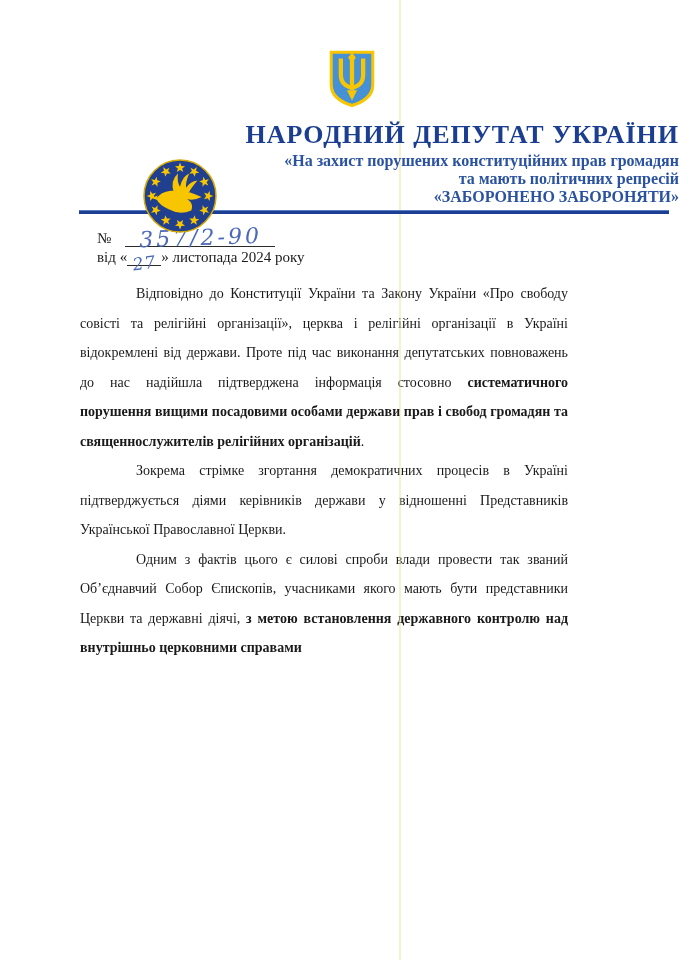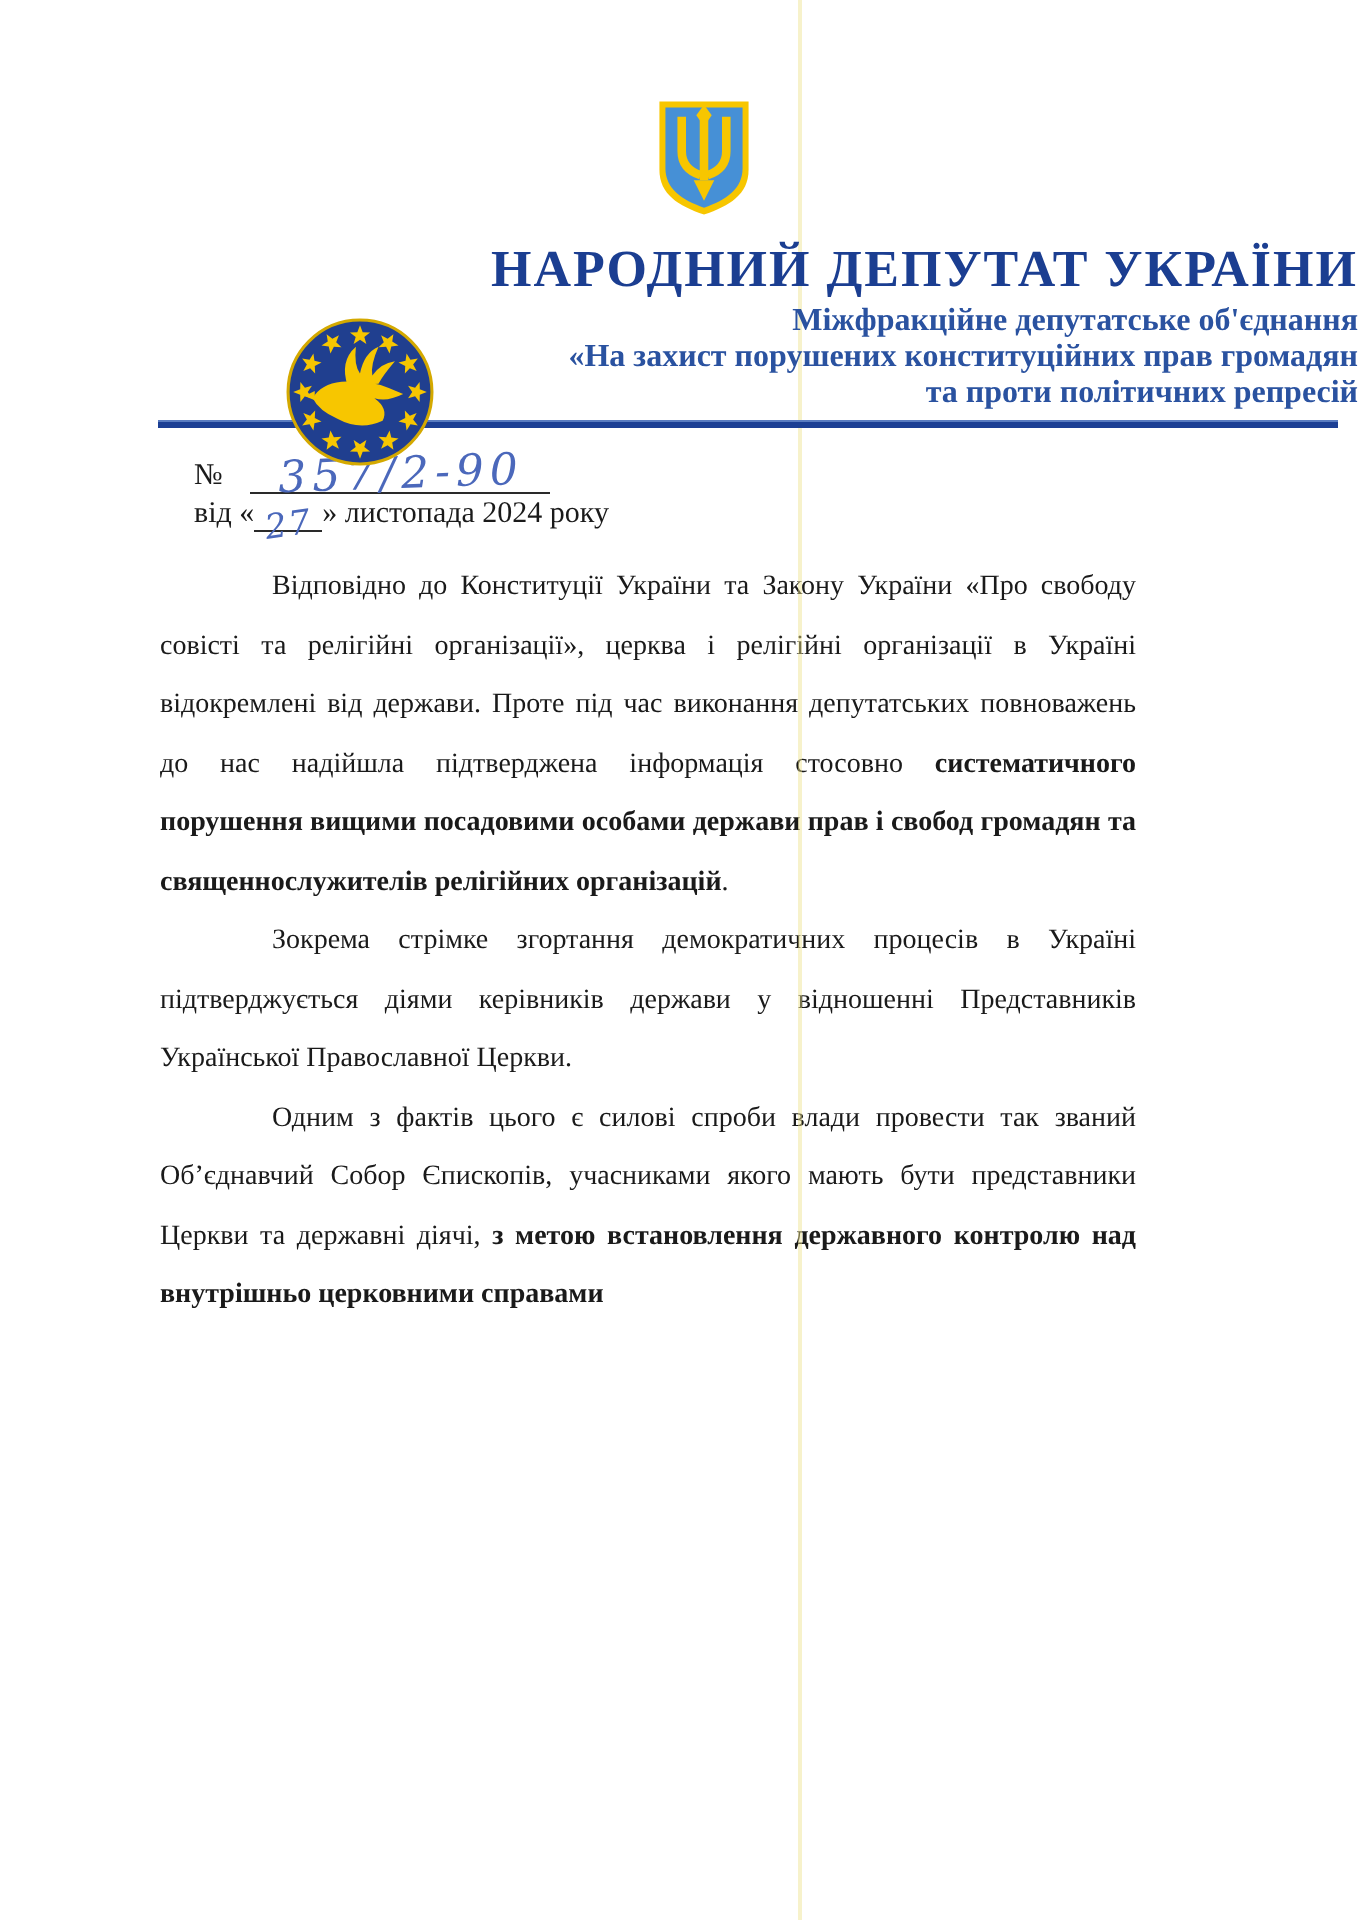--- a/index.html
+++ b/index.html
@@ -90,23 +90,23 @@
         <path d="M15 11 V31 C15 39 20 43 26 45"></path>
         <path d="M41 11 V31 C41 39 36 43 30 45"></path>
         <path d="M28 10 V48"></path>
       </g>
       <path d="M28 4 L32.5 10 L28 16.5 L23.5 10 Z" fill="#f7c600"></path>
       <path d="M22 48 L28 60 L34 48 Z" fill="#f7c600"></path>
     </svg>
 
     <div class="header-title">НАРОДНИЙ ДЕПУТАТ УКРАЇНИ</div>
 
-    <div class="subtitle-line">Міжфракційне депутатське об'єднання</div>
     <div class="subtitle-line">«На захист порушених конституційних прав громадян</div>
-    <div class="subtitle-line">та проти політичних репресій</div>
+    <div class="subtitle-line">та мають політичних репресій</div>
+    <div class="subtitle-line">«ЗАБОРОНЕНО ЗАБОРОНЯТИ»</div>
 
     <div class="rule"></div>
 
     <svg class="badge" viewBox="0 0 72 72">
       <circle cx="36" cy="36" r="35" fill="#203f8f" stroke="#d4a900" stroke-width="1.5"></circle>
       <defs>
         <path id="st" d="M36 3.5 L37.3 6.9 L40.9 7 L38.1 9.2 L39.1 12.6 L36 10.6 L32.9 12.6 L33.9 9.2 L31.1 7 L34.7 6.9 Z" fill="#f7c600"></path>
       </defs>
       <use href="#st"></use>
       <use href="#st" transform="rotate(30 36 36)"></use>

